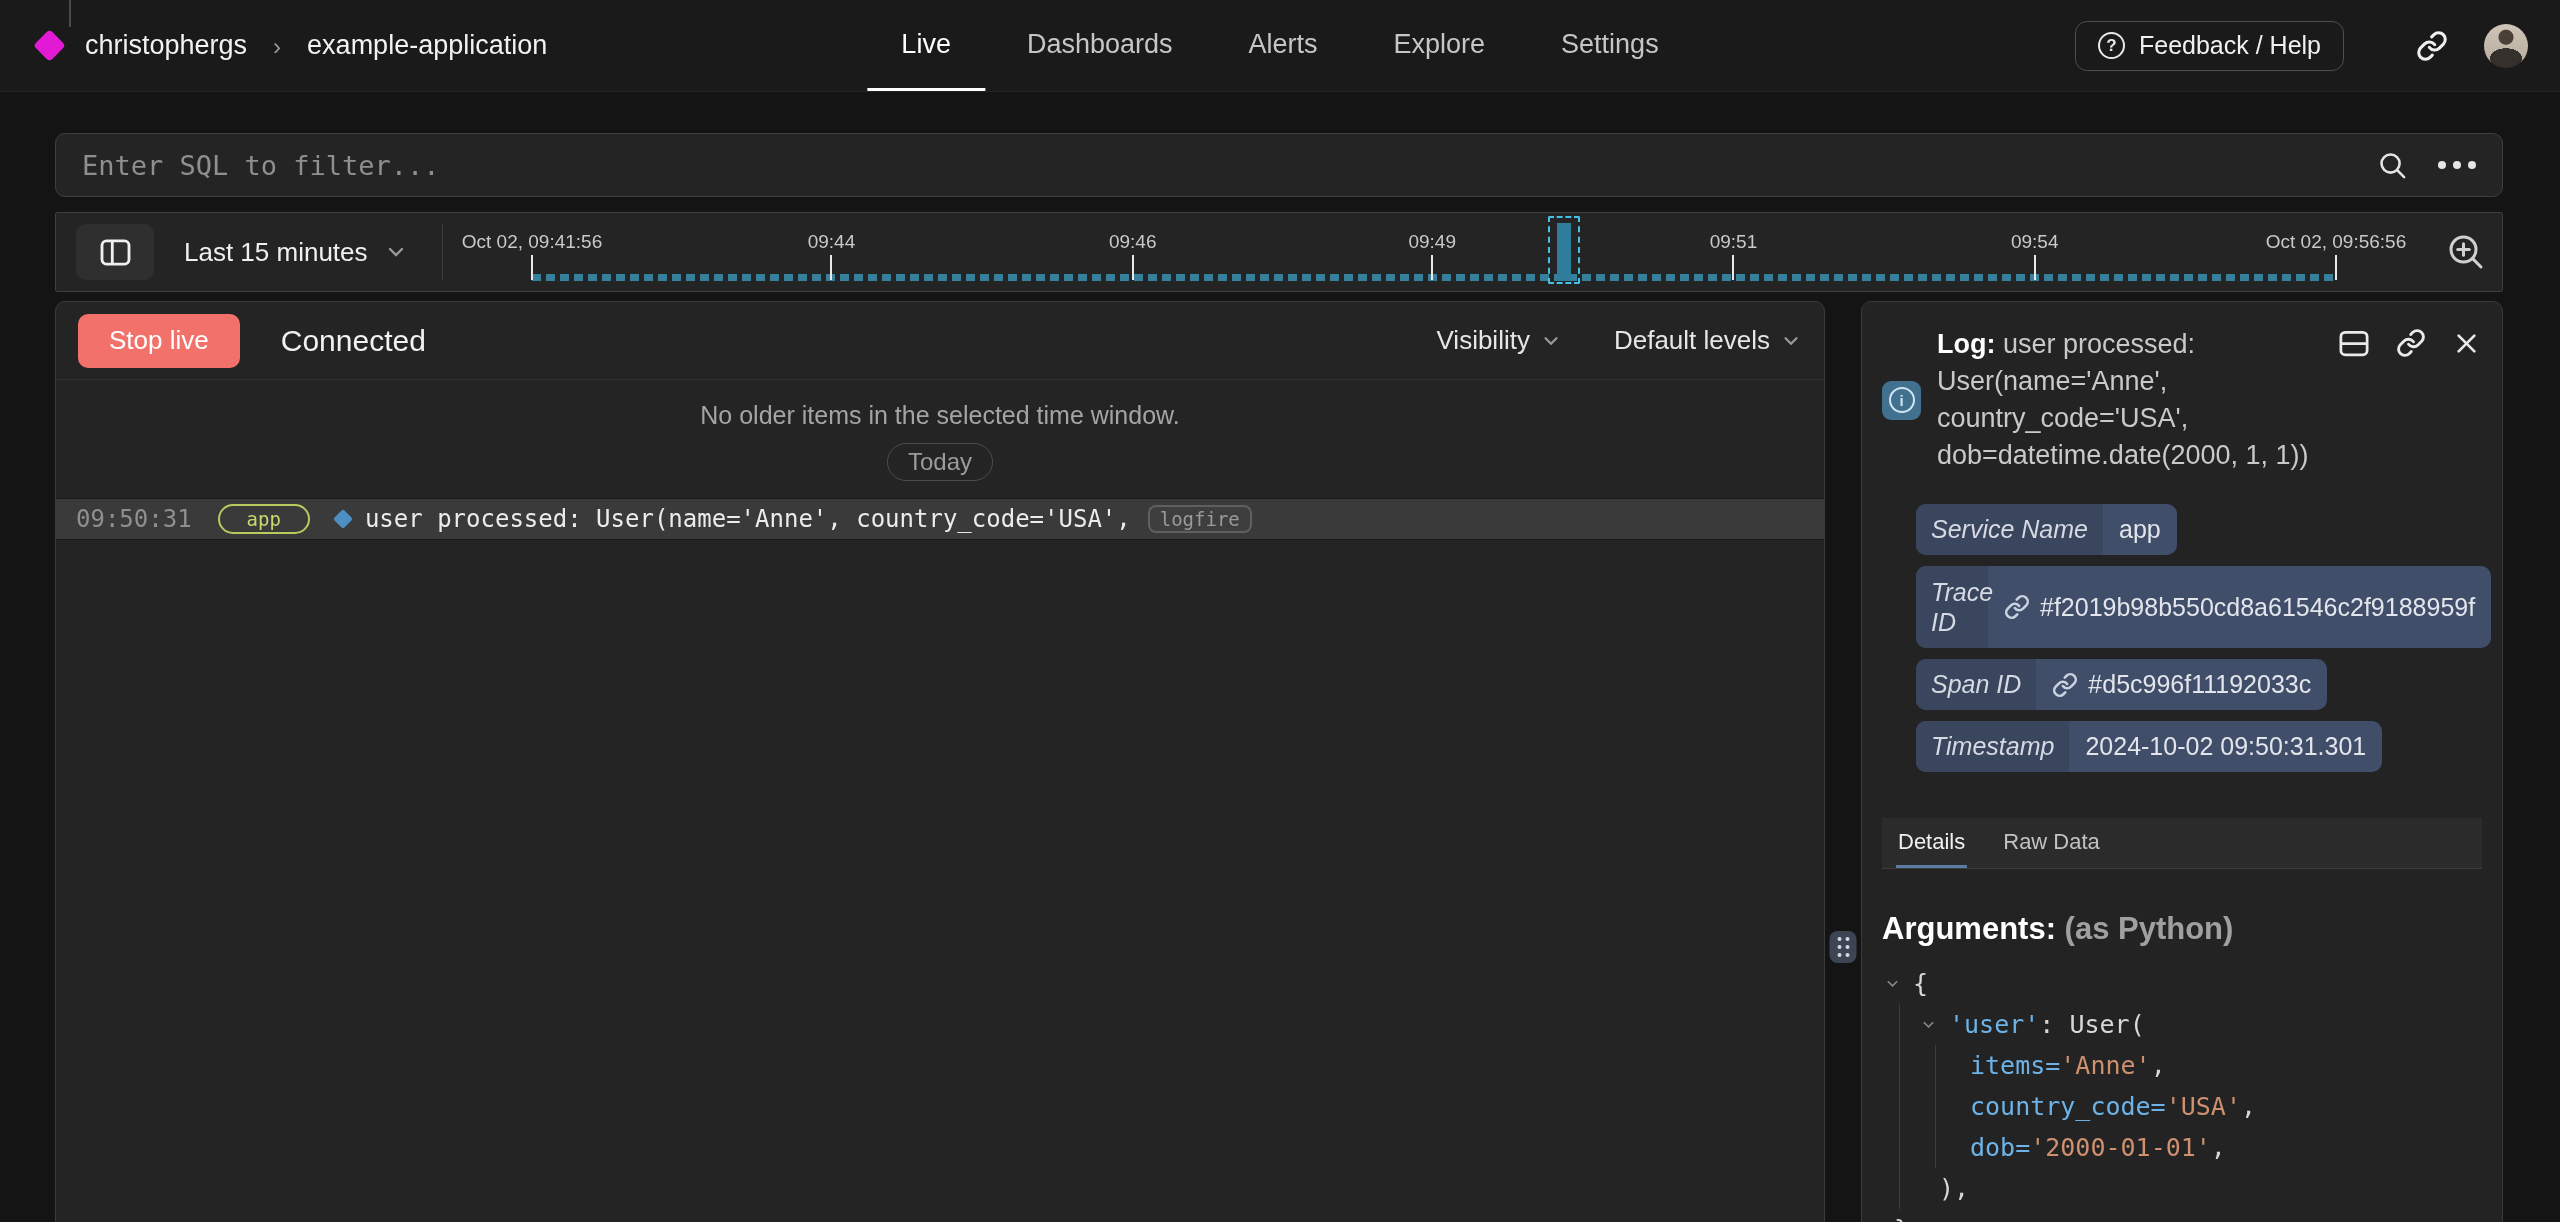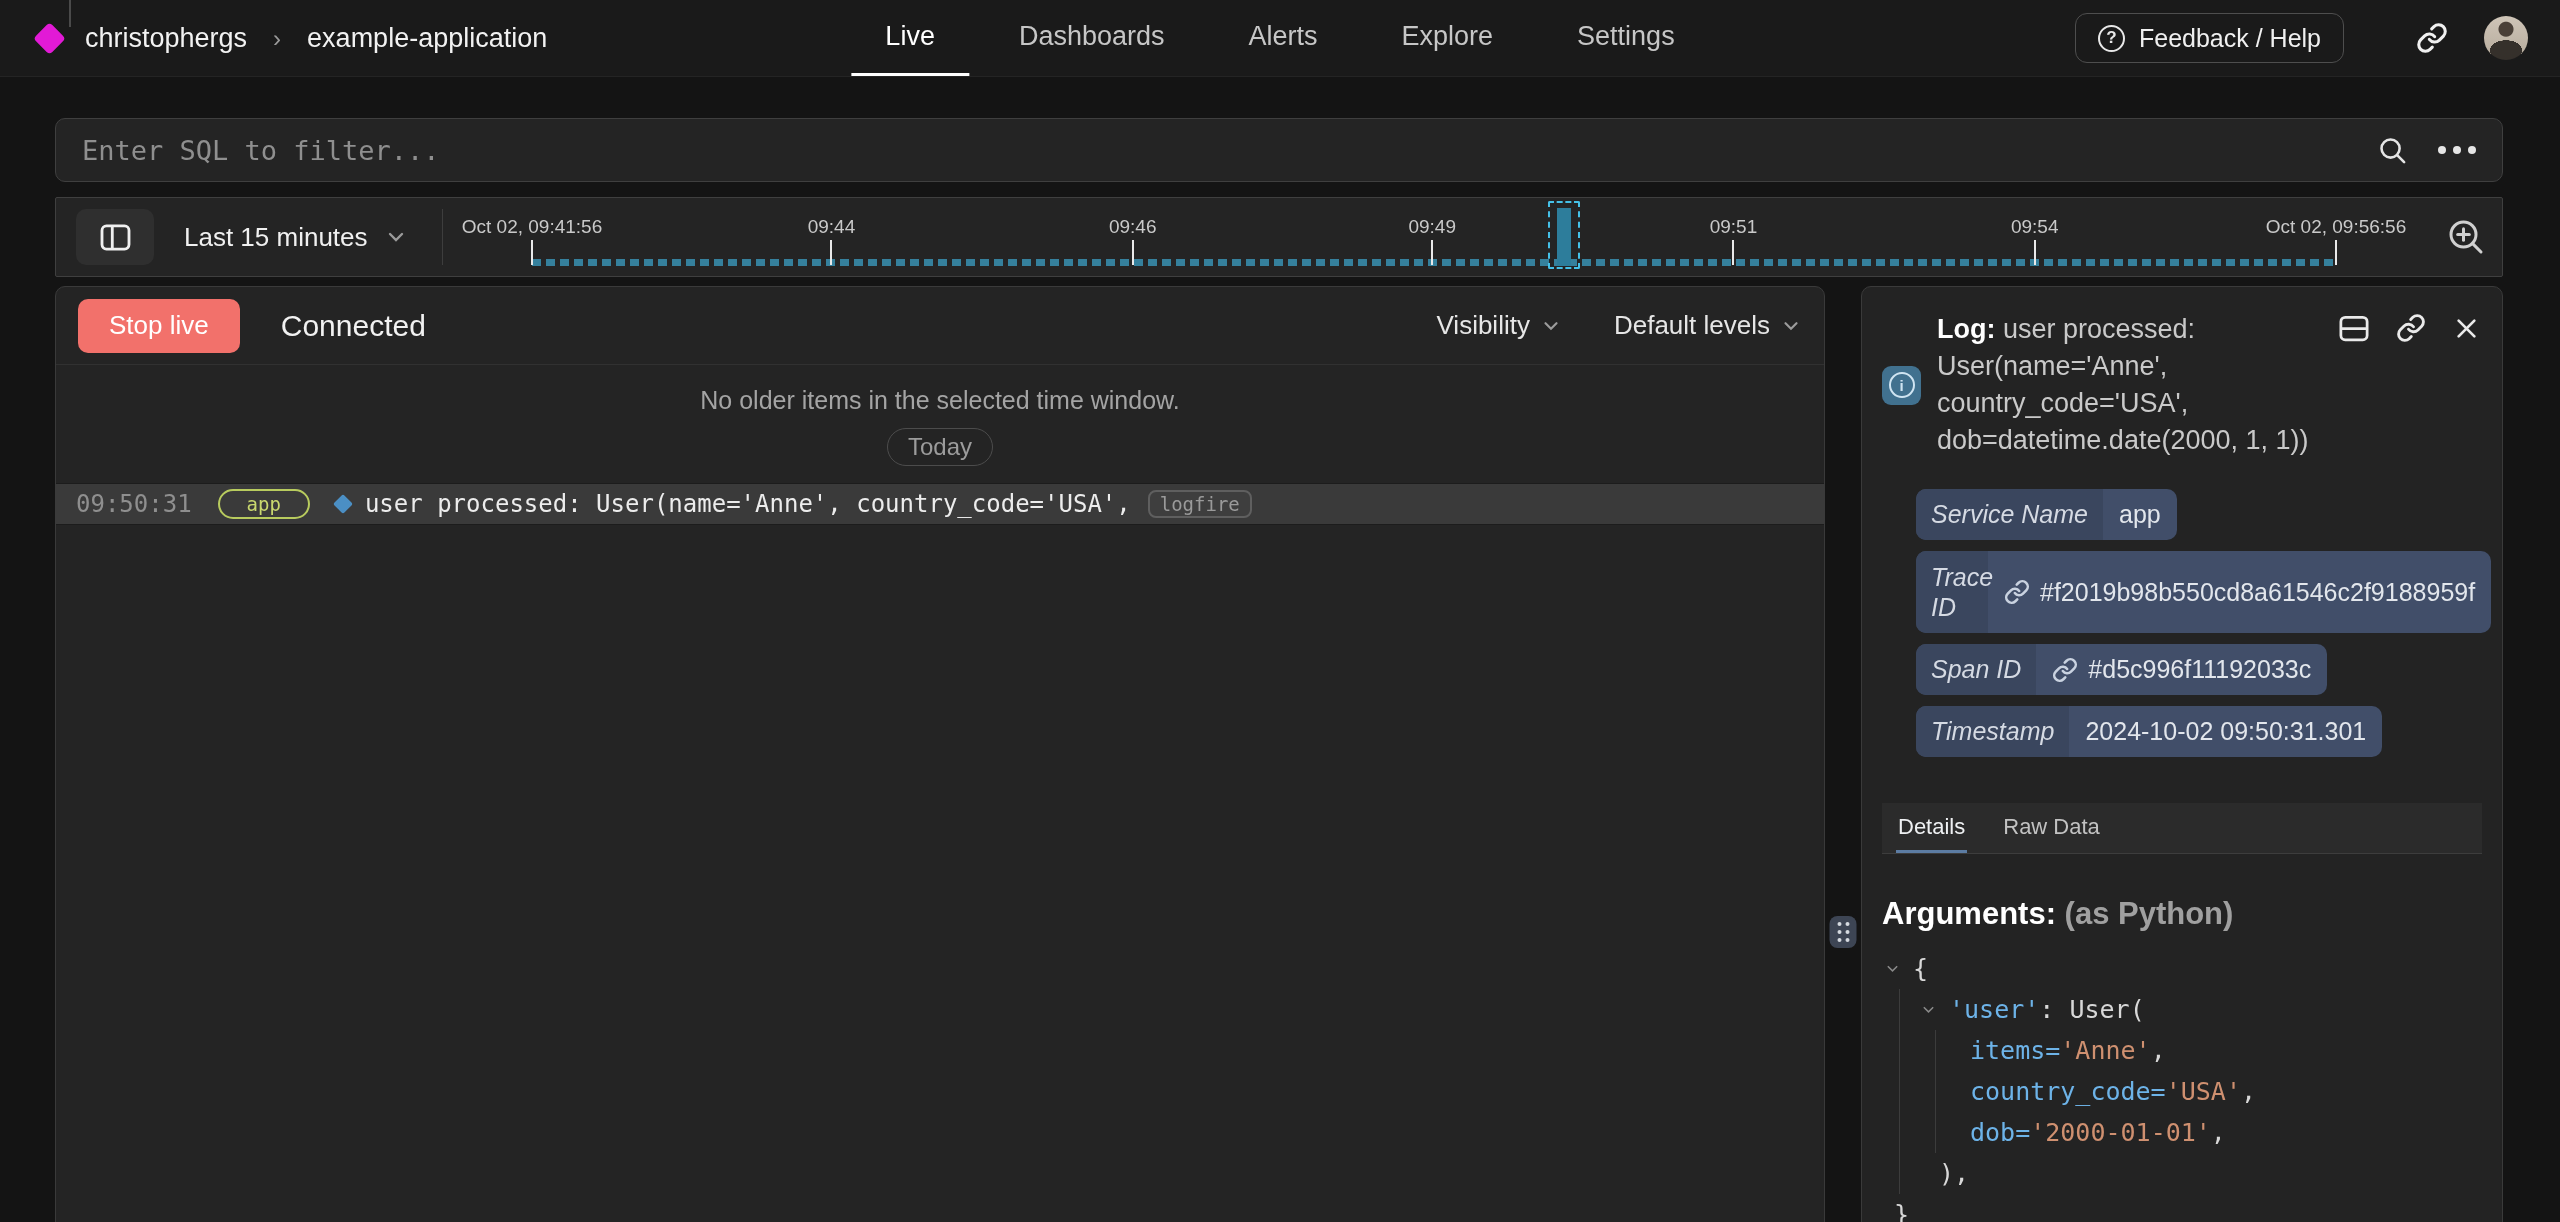--- a/index.html
+++ b/index.html
@@ -7,27 +7,27 @@
     --log-diamond-blue:#4b8fc4; --chip-bg:#414e69; --chip-label-bg:#3a465e;
     --info-icon-bg:#41718f; --code-key-blue:#6db3e8; --code-string-orange:#cf9070;
     --timeline-teal:#35809c; --spike-outline-cyan:#45c1e8; --tab-underline-blue:#5c7ca3;
   }
   *{margin:0;padding:0;box-sizing:border-box;}
   html,body{width:2560px;height:1222px;overflow:hidden;}
   body{background:#141414;font-family:"Liberation Sans",sans-serif;color:#e8e8e8;}
   svg{display:block;}
 
   
-  .topbar{height:77px;background:#1a1a1a;border-bottom:1px solid #242424;display:flex;align-items:center;padding:0 32px;position:relative;}
+  .topbar{height:92px;background:#1a1a1a;border-bottom:1px solid #242424;display:flex;align-items:center;padding:0 32px;position:relative;}
   .brand{display:flex;align-items:center;gap:18px;}
   .logo-line{position:absolute;left:69px;top:0;width:2px;height:27px;background:#4a4a4a;}
   .logo-diamond{width:23px;height:23px;background:var(--accent-magenta);transform:rotate(45deg);border-radius:4px;margin:0 6px;}
   .crumb{font-size:27px;color:#f2f2f2;}
   .crumb-sep{color:#9a9a9a;font-size:24px;padding:0 8px;transform:translateY(1px);}
-  .nav{position:absolute;left:50%;top:0;transform:translateX(-50%);height:100%;display:flex;align-items:stretch;gap:16px;}
+  .nav{position:absolute;left:50%;top:0;transform:translateX(-50%);height:100%;display:flex;align-items:stretch;gap:8px;}
   .nav-item{display:flex;align-items:center;padding:0 34px;font-size:27px;color:#c6c6c6;border-bottom:3px solid transparent;cursor:pointer;}
   .nav-item.active{color:#ffffff;border-bottom-color:#ffffff;}
   .topbar-right{margin-left:auto;display:flex;align-items:center;gap:36px;}
   .feedback-btn{display:flex;align-items:center;gap:14px;border:1px solid #4e4e4e;border-radius:12px;height:50px;padding:0 22px;font-size:25px;color:#f0f0f0;background:transparent;cursor:pointer;font-family:inherit;}
   .q-icon{width:27px;height:27px;border:2px solid #e8e8e8;border-radius:50%;display:flex;align-items:center;justify-content:center;font-size:17px;font-weight:bold;color:#e8e8e8;}
   .moon{width:30px;height:30px;border-radius:50%;box-shadow:inset -10px 5px 0 0 #dcdcdc;transform:rotate(-12deg);}
   .icon-btn{background:none;border:none;cursor:pointer;color:#f0f0f0;padding:0;}
   .avatar{width:44px;height:44px;border-radius:50%;background:
     radial-gradient(circle at 50% 30%, #4a4038 0 7px, rgba(0,0,0,0) 8px),
     radial-gradient(ellipse 16px 10px at 50% 78%, #35302b 0 100%, rgba(0,0,0,0) 101%),

